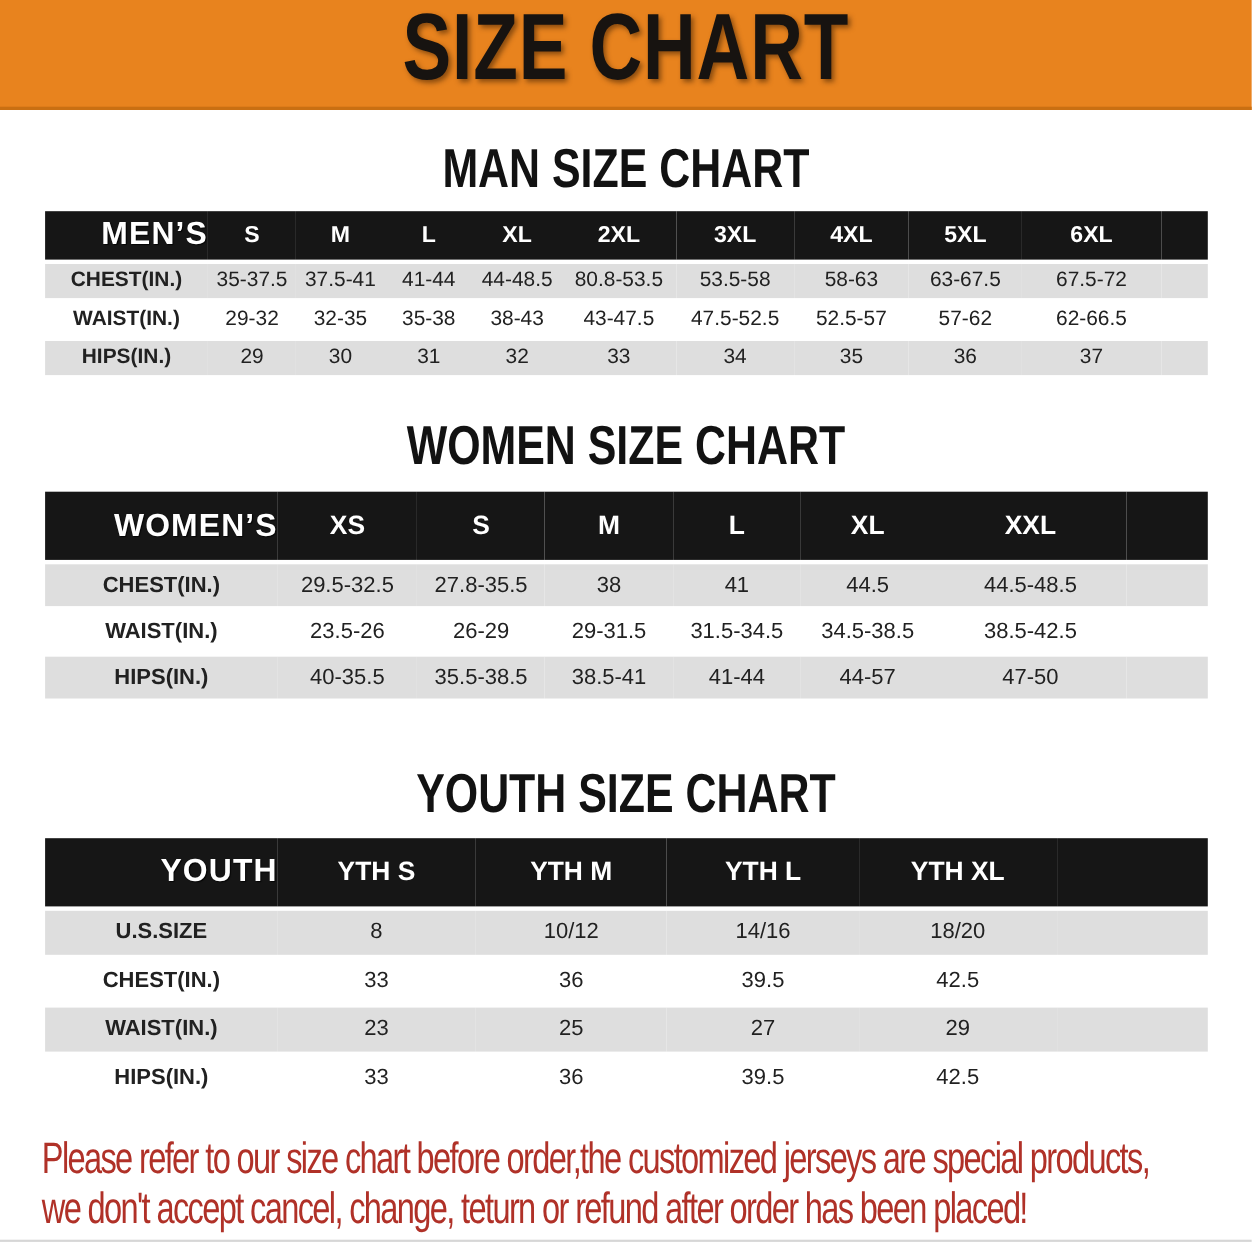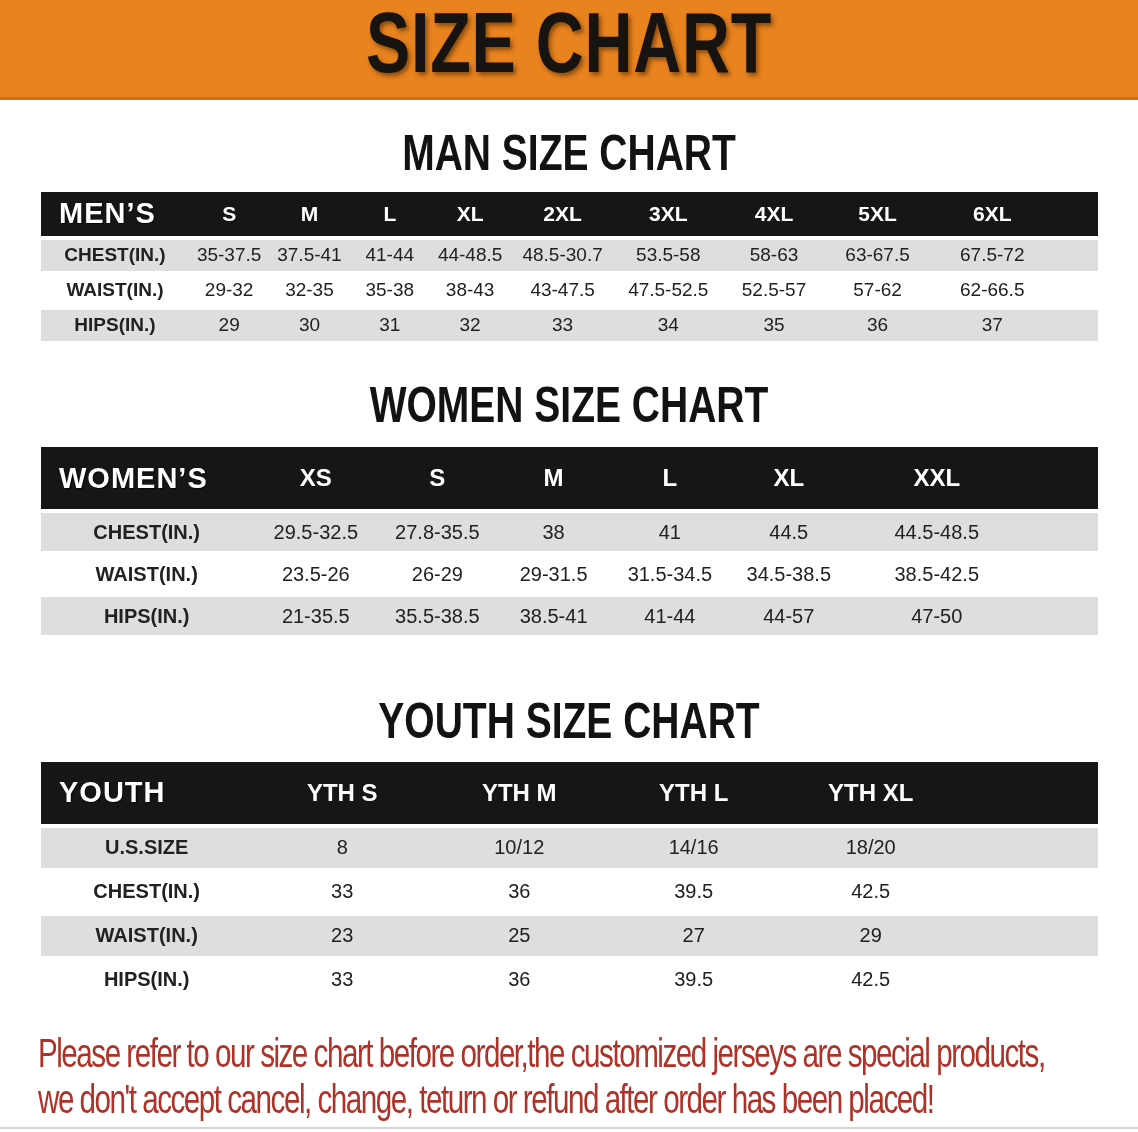--- a/index.html
+++ b/index.html
@@ -63,21 +63,21 @@
   .sec-youth .size-table { margin-top: 10px; }
 
   .size-table th {
     background: var(--header-bg);
     color: #ffffff;
     font-weight: 700;
     white-space: nowrap;
     padding: 0;
   }
   .hdr-label {
-    text-align: left;
+    text-align: right;
     padding-left: 18px !important;
     font-size: 29px;
     letter-spacing: 1px;
     text-shadow: 1px 1px 1px rgba(0,0,0,0.8);
   }
   .hdr-size { text-align: center; }
   .tbl-men   th { height: 44px; }
   .tbl-men   .hdr-size { font-size: 21px; }
   .tbl-women th { height: 62px; }
   .tbl-women .hdr-size { font-size: 24px; }
@@ -153,21 +153,21 @@
             <th></th>
           </tr>
         </thead>
         <tbody>
           <tr>
             <td class="row-label">CHEST(IN.)</td>
             <td class="cell-value">35-37.5</td>
             <td class="cell-value">37.5-41</td>
             <td class="cell-value">41-44</td>
             <td class="cell-value">44-48.5</td>
-            <td class="cell-value">48.5-30.7</td>
+            <td class="cell-value">80.8-53.5</td>
             <td class="cell-value">53.5-58</td>
             <td class="cell-value">58-63</td>
             <td class="cell-value">63-67.5</td>
             <td class="cell-value">67.5-72</td>
             <td></td>
           </tr>
           <tr>
             <td class="row-label">WAIST(IN.)</td>
             <td class="cell-value">29-32</td>
             <td class="cell-value">32-35</td>
@@ -238,21 +238,21 @@
             <td class="cell-value">23.5-26</td>
             <td class="cell-value">26-29</td>
             <td class="cell-value">29-31.5</td>
             <td class="cell-value">31.5-34.5</td>
             <td class="cell-value">34.5-38.5</td>
             <td class="cell-value">38.5-42.5</td>
             <td></td>
           </tr>
           <tr>
             <td class="row-label">HIPS(IN.)</td>
-            <td class="cell-value">21-35.5</td>
+            <td class="cell-value">40-35.5</td>
             <td class="cell-value">35.5-38.5</td>
             <td class="cell-value">38.5-41</td>
             <td class="cell-value">41-44</td>
             <td class="cell-value">44-57</td>
             <td class="cell-value">47-50</td>
             <td></td>
           </tr>
         </tbody>
       </table>
   </section>

